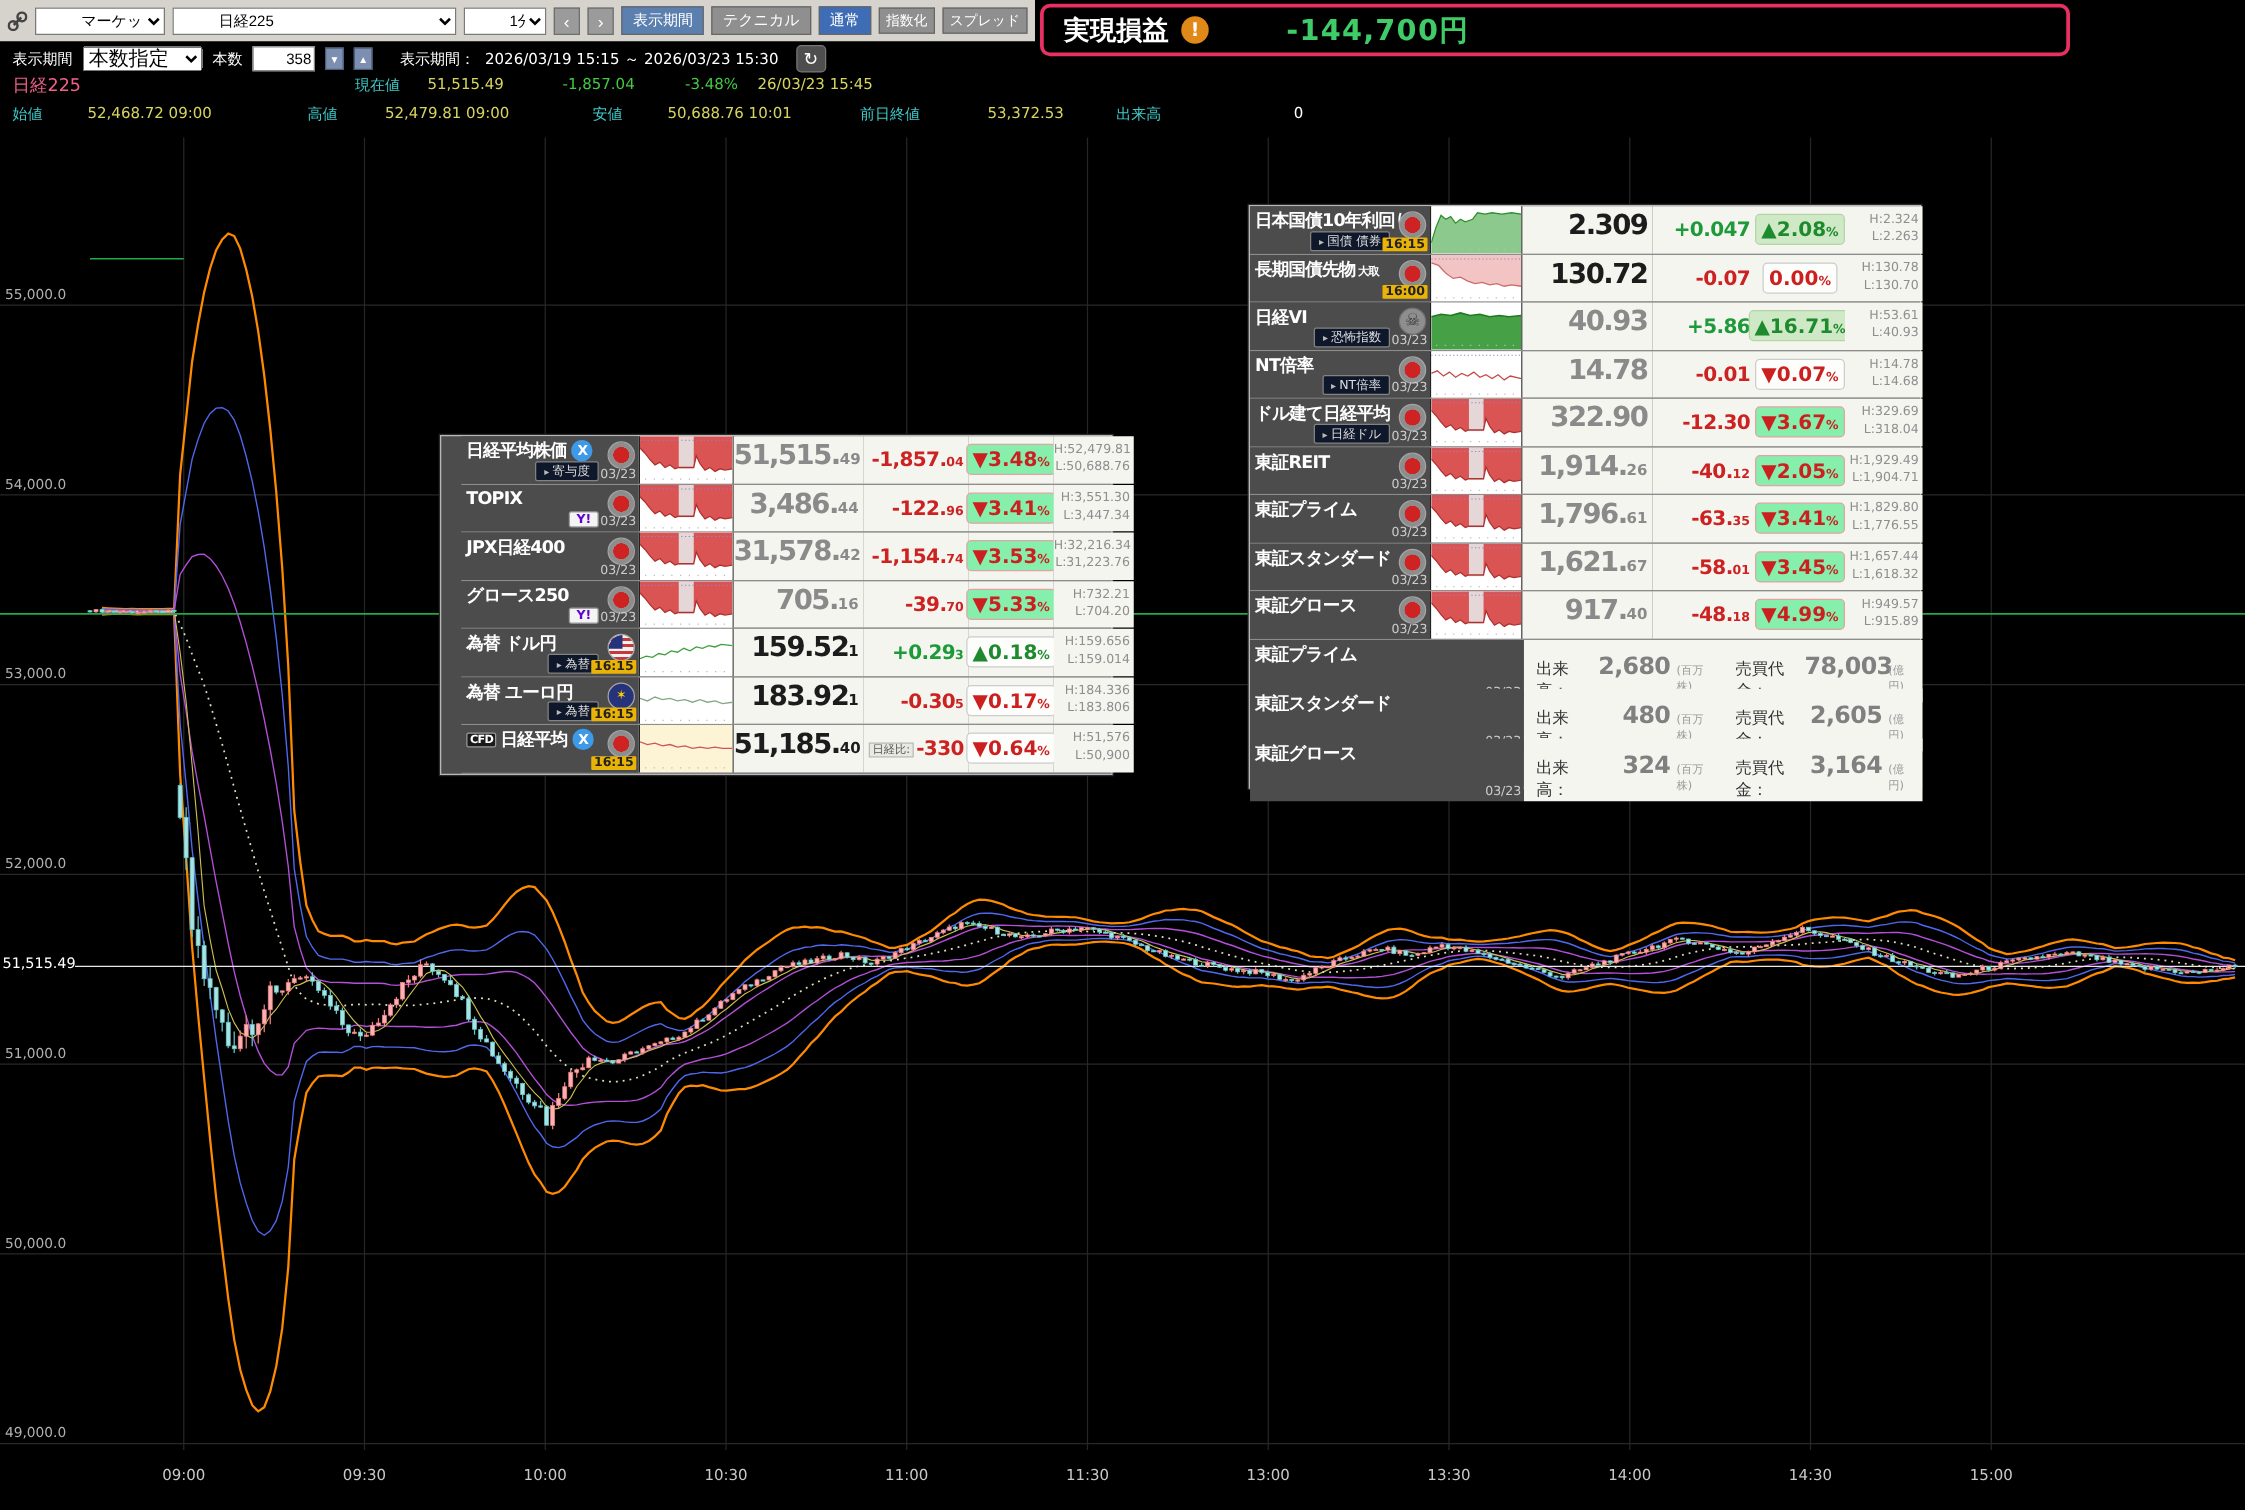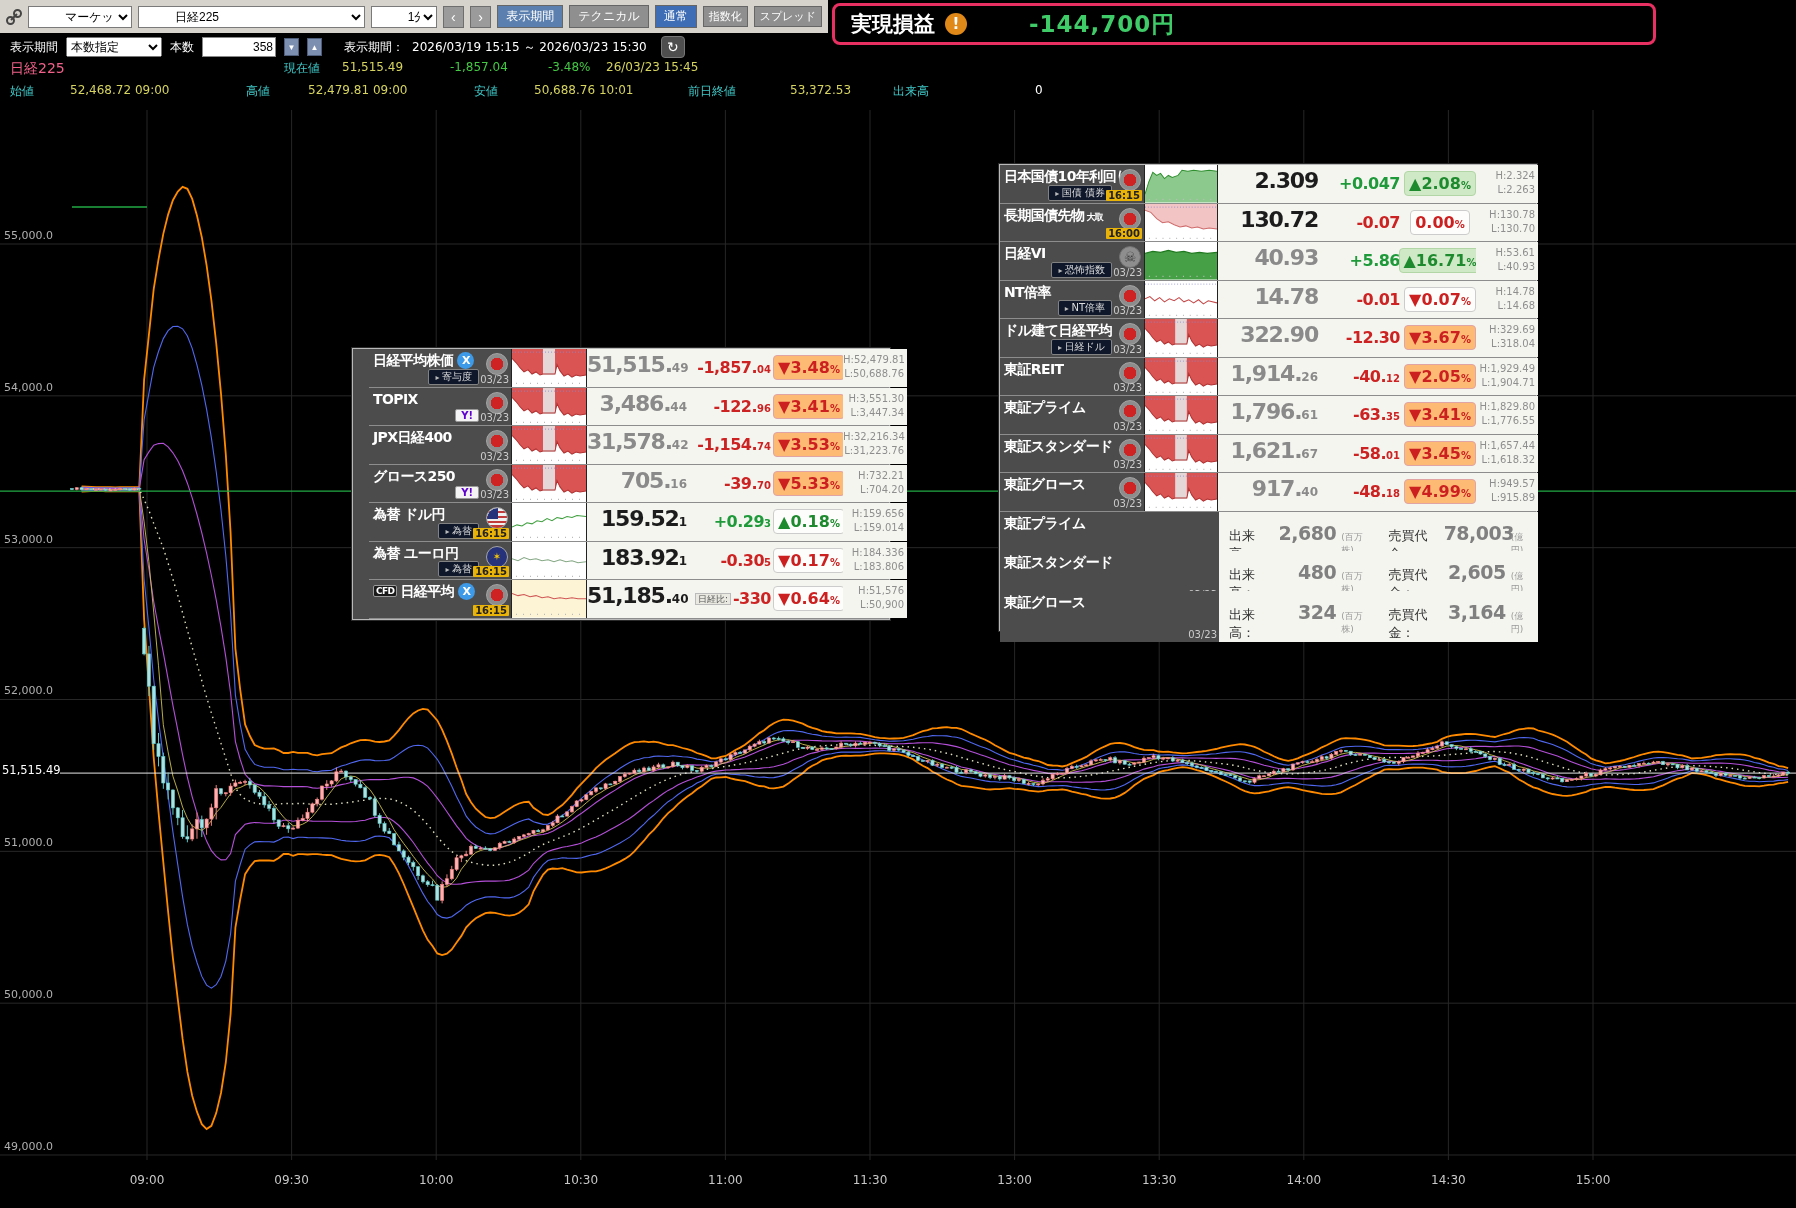--- a/index.html
+++ b/index.html
@@ -21,22 +21,22 @@
 .pnl{position:absolute;left:832px;top:3px;width:824px;height:42px;border:3px solid #e83063;
   border-radius:8px;background:#000;display:flex;align-items:center;padding:16px 16px;z-index:31;}
 .pnl-label{font-size:21px;font-weight:bold;color:#fff;}
 .pnl-icon{width:22px;height:22px;border-radius:50%;background:#e08818;color:#fff;font-weight:bold;
   font-size:15px;text-align:center;line-height:22px;margin-left:10px;}
 .pnl-value{font-size:23px;font-weight:bold;color:#3fcb68;margin-left:62px;letter-spacing:1px;}
 .pnl-dates{font-size:22px;color:#f2f2f2;margin-left:70px;letter-spacing:1px;}
 
 .period-bar{position:absolute;top:33px;left:0;height:28px;width:830px;color:#fff;font-size:12px;
   display:flex;align-items:center;gap:8px;padding-left:10px;z-index:30;}
-.period-bar select{height:20px;font-size:12px;width:96px;}
-.period-bar input{height:20px;width:74px;font-size:12px;text-align:right;border:1px solid #888;}
+.period-bar select{height:20px;font-size:16px;width:96px;}
+.period-bar input{height:20px;width:50px;font-size:12px;text-align:right;border:1px solid #888;}
 .spin{width:15px;height:18px;background:#7d8fb0;border:1px solid #4d5d7a;color:#fff;font-size:8px;
   display:inline-flex;align-items:center;justify-content:center;cursor:pointer;padding:0;}
 .refresh{width:24px;height:22px;background:#4e4e4e;border:1px solid #777;border-radius:4px;color:#fff;
   font-size:14px;display:flex;align-items:center;justify-content:center;cursor:pointer;margin-left:6px;}
 
 .quote{position:absolute;left:0;width:1200px;height:20px;font-size:12px;z-index:30;}
 .quote span{position:absolute;white-space:nowrap;}
 .q-sym{color:#f0608a;font-size:14px;}
 .q-lbl{color:#3fc9c9;}
 .q-val{color:#d6d45e;}
@@ -82,21 +82,21 @@
 .pcell.chg{background:#f5f5f0;text-align:right;padding:9px 4px 0 0;font-weight:bold;white-space:nowrap;}
 .cmain{font-size:16px;letter-spacing:-0.5px;}
 .csub{font-size:10px;}
 .chg.up{color:#1e9a3a}.chg.down{color:#cc2222}
 .chg-label{font-size:9px;color:#555;background:#e9e9e1;border:1px solid #bbb;padding:0 2px;margin-right:2px;vertical-align:2px;font-weight:normal;}
 .pcell.badgecell{background:#f5f5f0;display:flex;align-items:center;justify-content:center;}
 .pct{font-size:16px;font-weight:bold;padding:2px 4px;border-radius:4px;border:1px solid #ccc;background:#fdfdfb;white-space:nowrap;}
 .pct .pc{font-size:10px}
 .pct.up{color:#1e8a2e}.pct.down{color:#cc1f1f}
 .pct.up.strong{background:#cfe9c6;border-color:#b2d6a6}
-.pct.down.strong{background:#fdba74;border-color:#e0a4a4}
+.pct.down.strong{background:#86efac;border-color:#e0a4a4}
 .pcell.hl{background:#f5f5f0;font-size:10px;color:#8e8e8e;text-align:right;padding:4px 3px 0 0;line-height:14px;white-space:nowrap;}
 .vrow{display:grid;grid-template-columns:219px 319px;height:39.6px;border-bottom:1px solid #8d8d8d;}
 .vrow .dark{position:relative;background:#4c4c4c;color:#fff;}
 .vrow .light{background:#f5f5f0;display:flex;align-items:baseline;gap:5px;padding:10px 8px 0 10px;}
 .vlabel{font-size:13px;color:#333;}
 .vval{font-size:19px;font-weight:bold;color:#808080;min-width:62px;text-align:right;letter-spacing:-0.5px;}
 .vunit{font-size:9px;color:#999;}
 .vsep{width:14px;}
 </style>
 </head>

